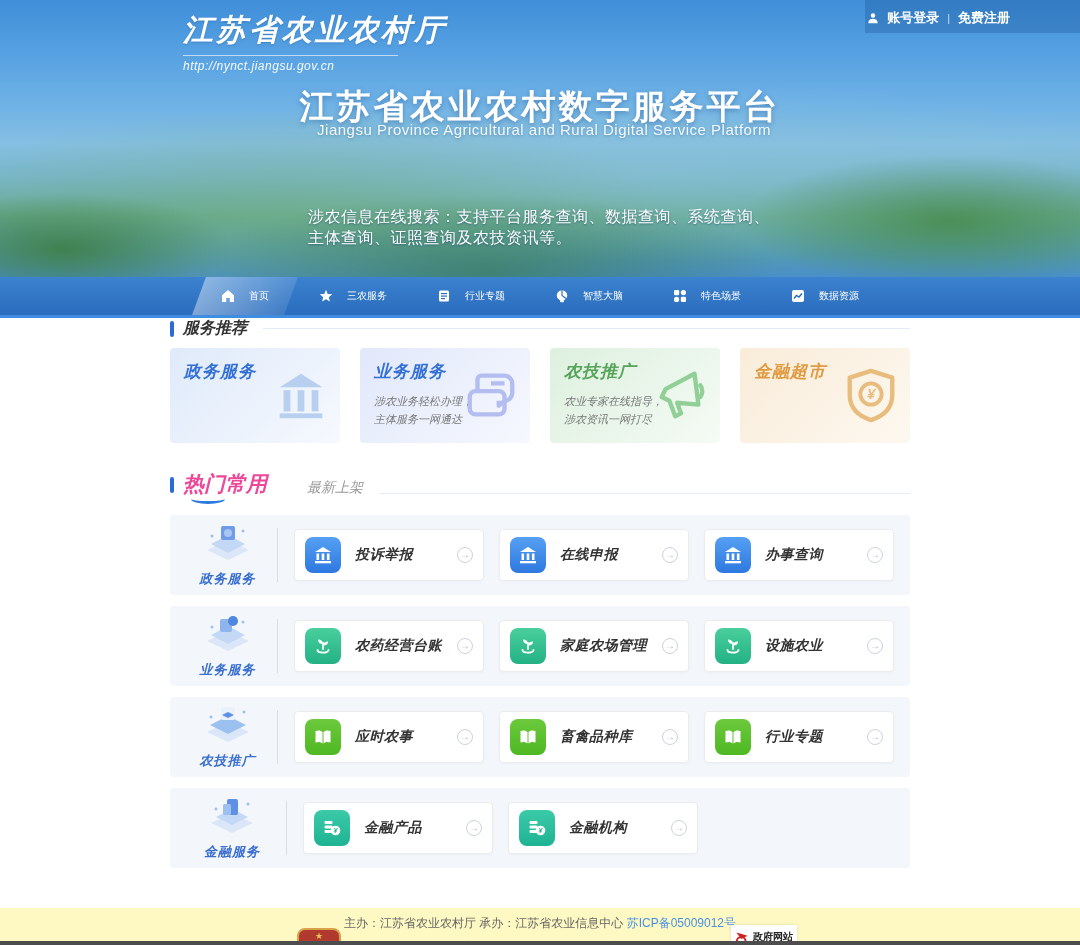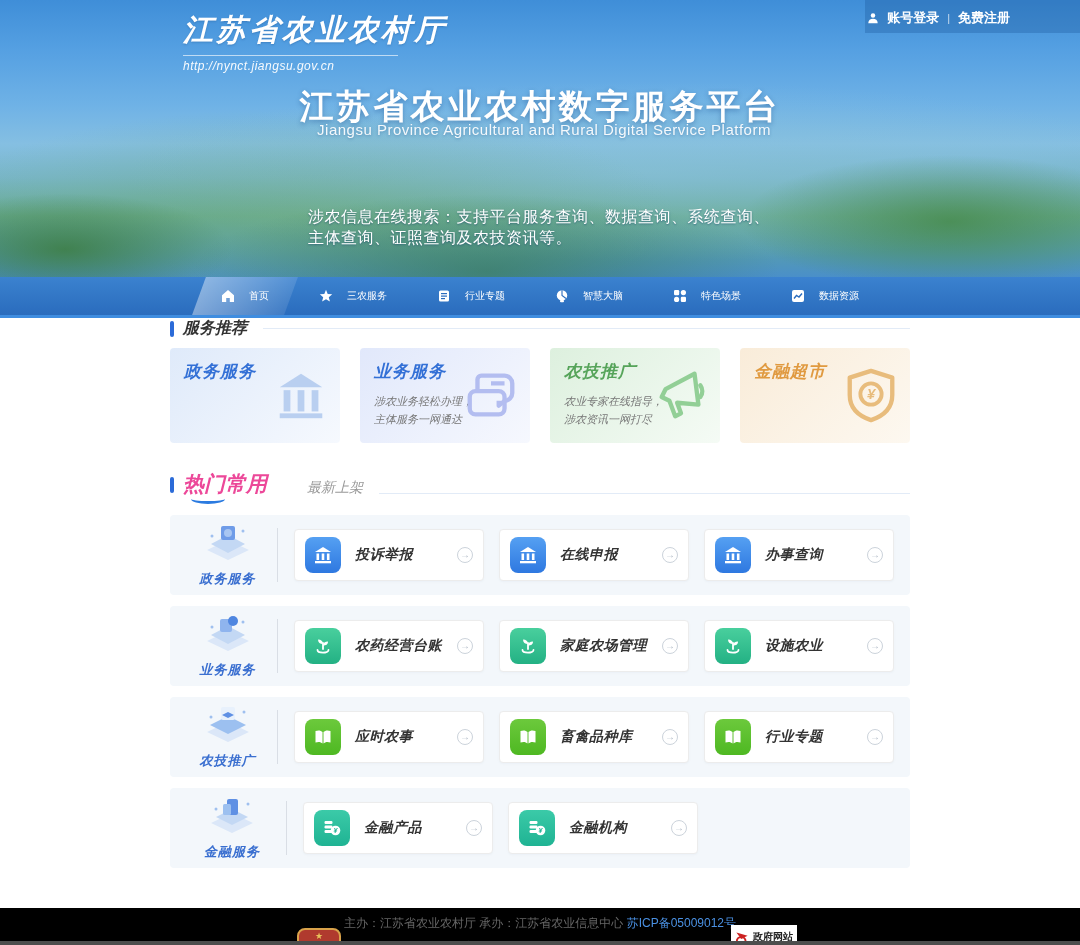--- a/index.html
+++ b/index.html
@@ -103,21 +103,21 @@
     justify-content:center; flex:none; }
   .gi-blue  { background:linear-gradient(180deg,#55a0f2,#2e78e0); }
   .gi-teal  { background:linear-gradient(180deg,#49cf9d,#23b184); }
   .gi-green { background:linear-gradient(180deg,#6cc93c,#4eb822); }
   .gi-cyan  { background:linear-gradient(180deg,#3bcaa8,#1fb393); }
   .glabel { margin-left:14px; font-size:14px; font-weight:bold; color:#333; letter-spacing:.5px; }
   .garrow { margin-left:auto; width:16px; height:16px; border:1px solid #ccd3db; border-radius:50%;
     color:#b3bdc8; font-size:10px; line-height:14px; text-align:center; }
 
   
-  footer { position:relative; height:37px; background:#000000; font-size:12px; color:#666; }
+  footer { position:relative; height:37px; background:#fef9c3; font-size:12px; color:#666; }
   .foot-line1 { padding-top:7px; text-align:center; }
   .foot-line1 .icp { color:#4a90e2; cursor:pointer; }
   .foot-line2 { margin-top:7px; text-align:center; white-space:nowrap; }
   .emblem { position:absolute; left:297px; top:20px; width:44px; height:30px;
     background:#b03a2e; border:2px solid #d9a24a; border-radius:8px 8px 14px 14px; }
   .emblem::after { content:"★"; color:#e8c25a; font-size:9px; position:absolute; left:16px; top:1px; }
   .gov-badge { position:absolute; right:283px; top:17px; width:66px; height:28px; background:#fff;
     box-shadow:0 0 3px rgba(0,0,0,.12); display:flex; align-items:center; padding:2px 3px; gap:3px; }
   .gov-badge .gb-ico { width:16px; height:16px; flex:none; }
   .gov-badge .gb-txt { font-size:10px; font-weight:bold; color:#222; border-bottom:2px solid #c22;

